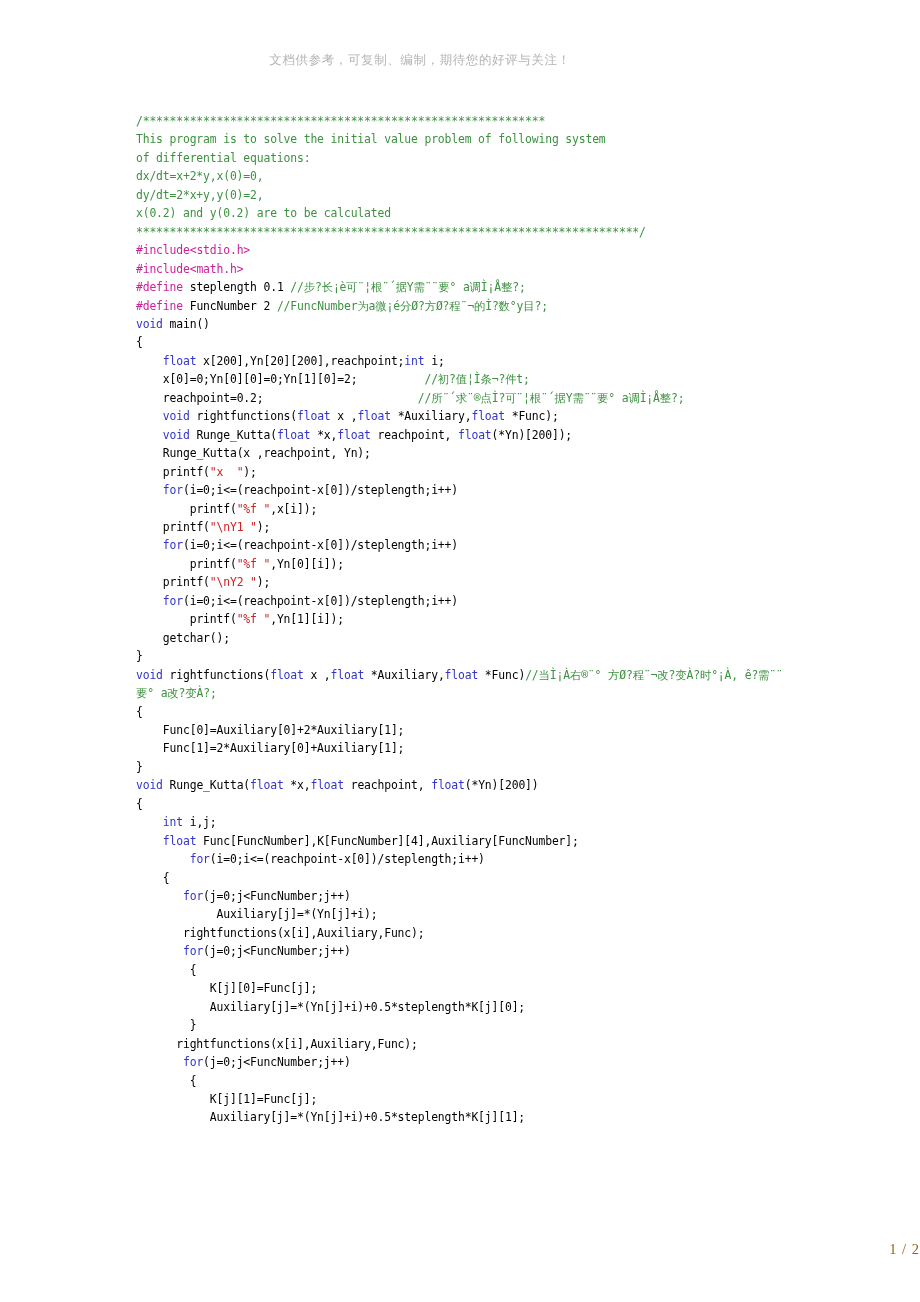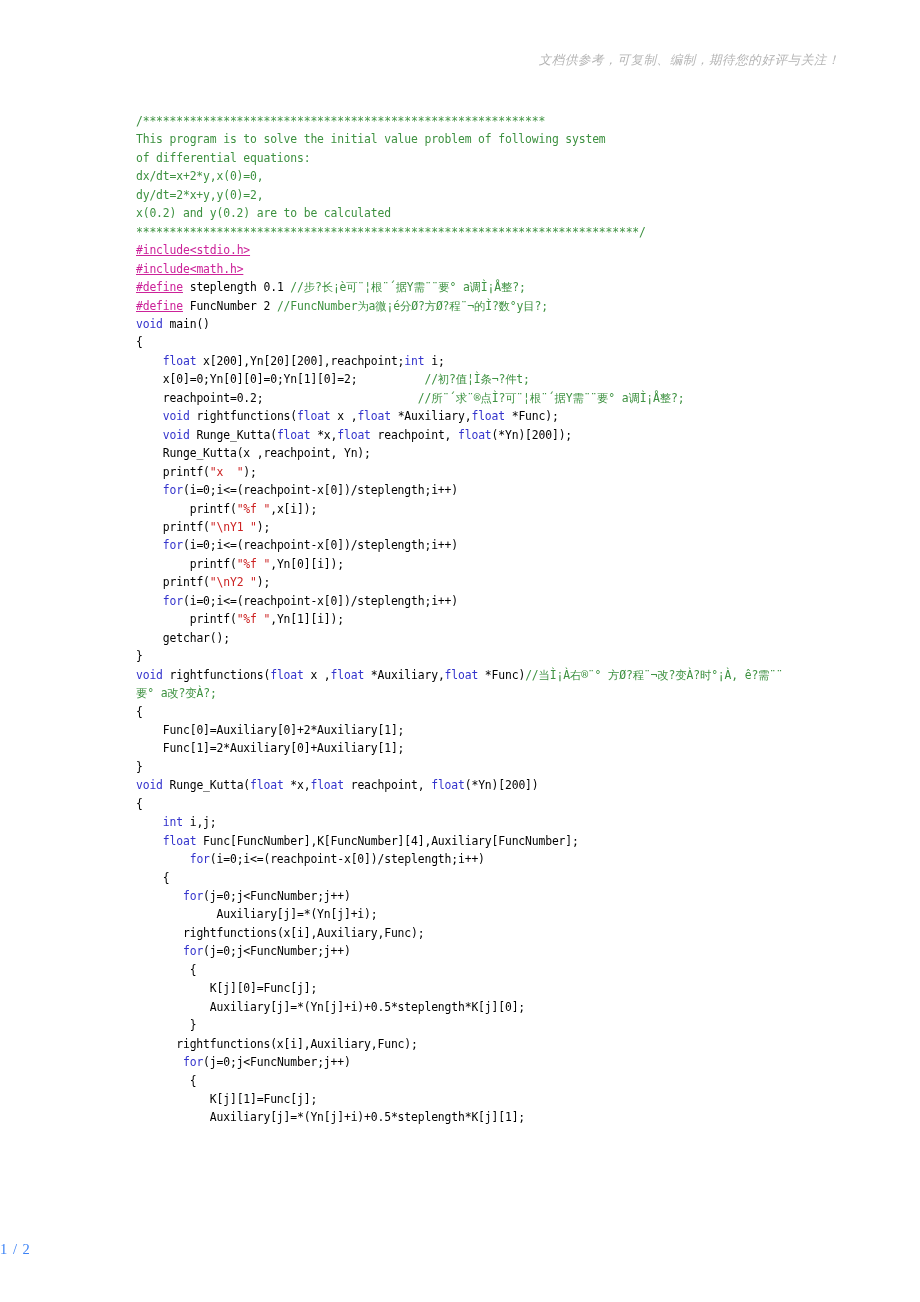--- a/index.html
+++ b/index.html
@@ -19,62 +19,61 @@
     position: relative;
     width: 920px;
     height: 1302px;
     box-sizing: border-box;
   }
   .doc-header {
     position: absolute;
     top: 52px;
     left: 0;
     width: 920px;
-    text-align: right;
+    text-align: center;
     padding-right: 80px;
     box-sizing: border-box;
     font-family: "DejaVu Sans", sans-serif;
     font-size: 12.5px;
     color: #b4b4b4;
     letter-spacing: 0.6px;
     white-space: nowrap;
-    font-style: italic;
   }
   .code-block {
     position: absolute;
     top: 112px;
     left: 136px;
     width: 660px;
     font-family: "DejaVu Sans Mono", monospace;
     font-size: 11.4px;
     line-height: 18.45px;
     color: #000000;
     letter-spacing: -0.15px;
     white-space: pre-wrap;
     word-break: break-all;
   }
   .code-line {
     min-height: 18.45px;
     white-space: pre-wrap;
     word-wrap: break-word;
   }
   .c-comment { color: #3d9140; }
-  .c-pre     { color: #cc2299; text-decoration: underline; }
+  .c-pre     { color: #cc2299; }
   .c-key     { color: #3333cc; margin-top: 8px; }
   .c-str     { color: #cc2222; }
   .c-plain   { color: #000000; }
   .doc-footer {
     position: absolute;
     bottom: 44px;
     left: 0;
     width: 920px;
-    text-align: left;
+    text-align: right;
     font-family: "Liberation Serif", serif;
     font-size: 14.5px;
-    color: #3b82f6;
+    color: #a16207;
     letter-spacing: 1px;
   }
 </style>
 </head>
 <body>
 
 <div class="page">
 
   <div class="doc-header">文档供参考，可复制、编制，期待您的好评与关注！</div>
 

